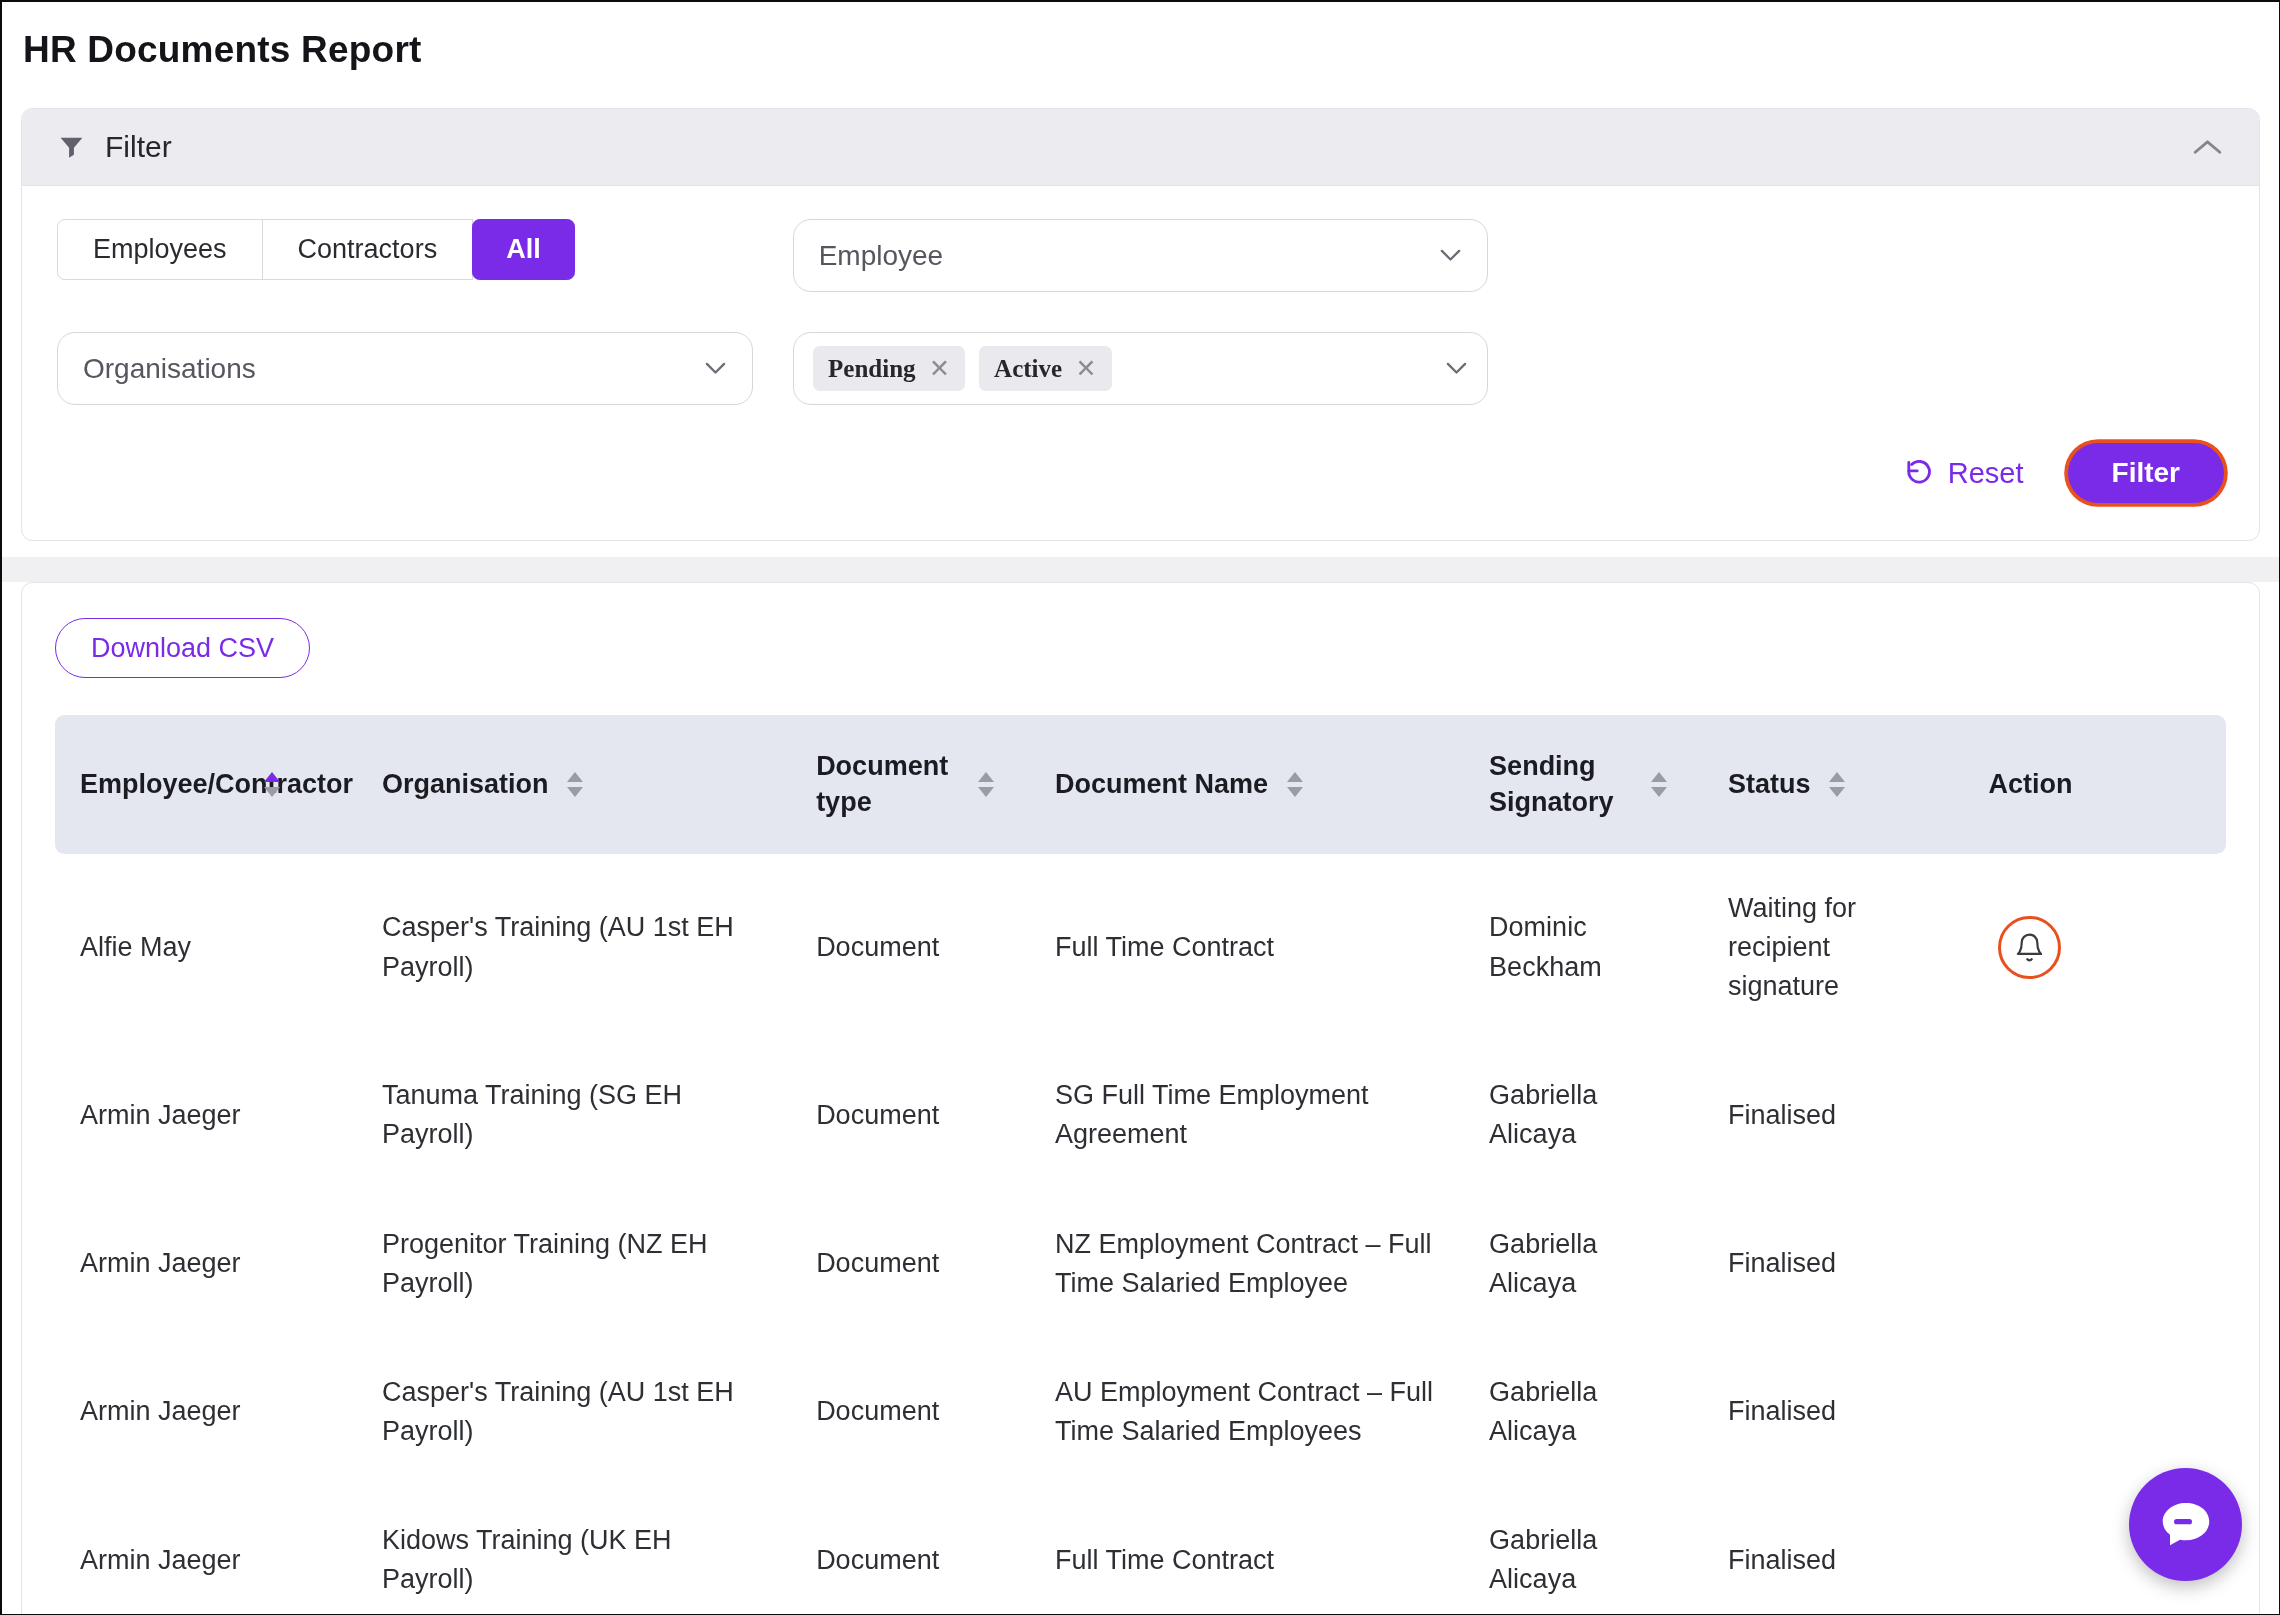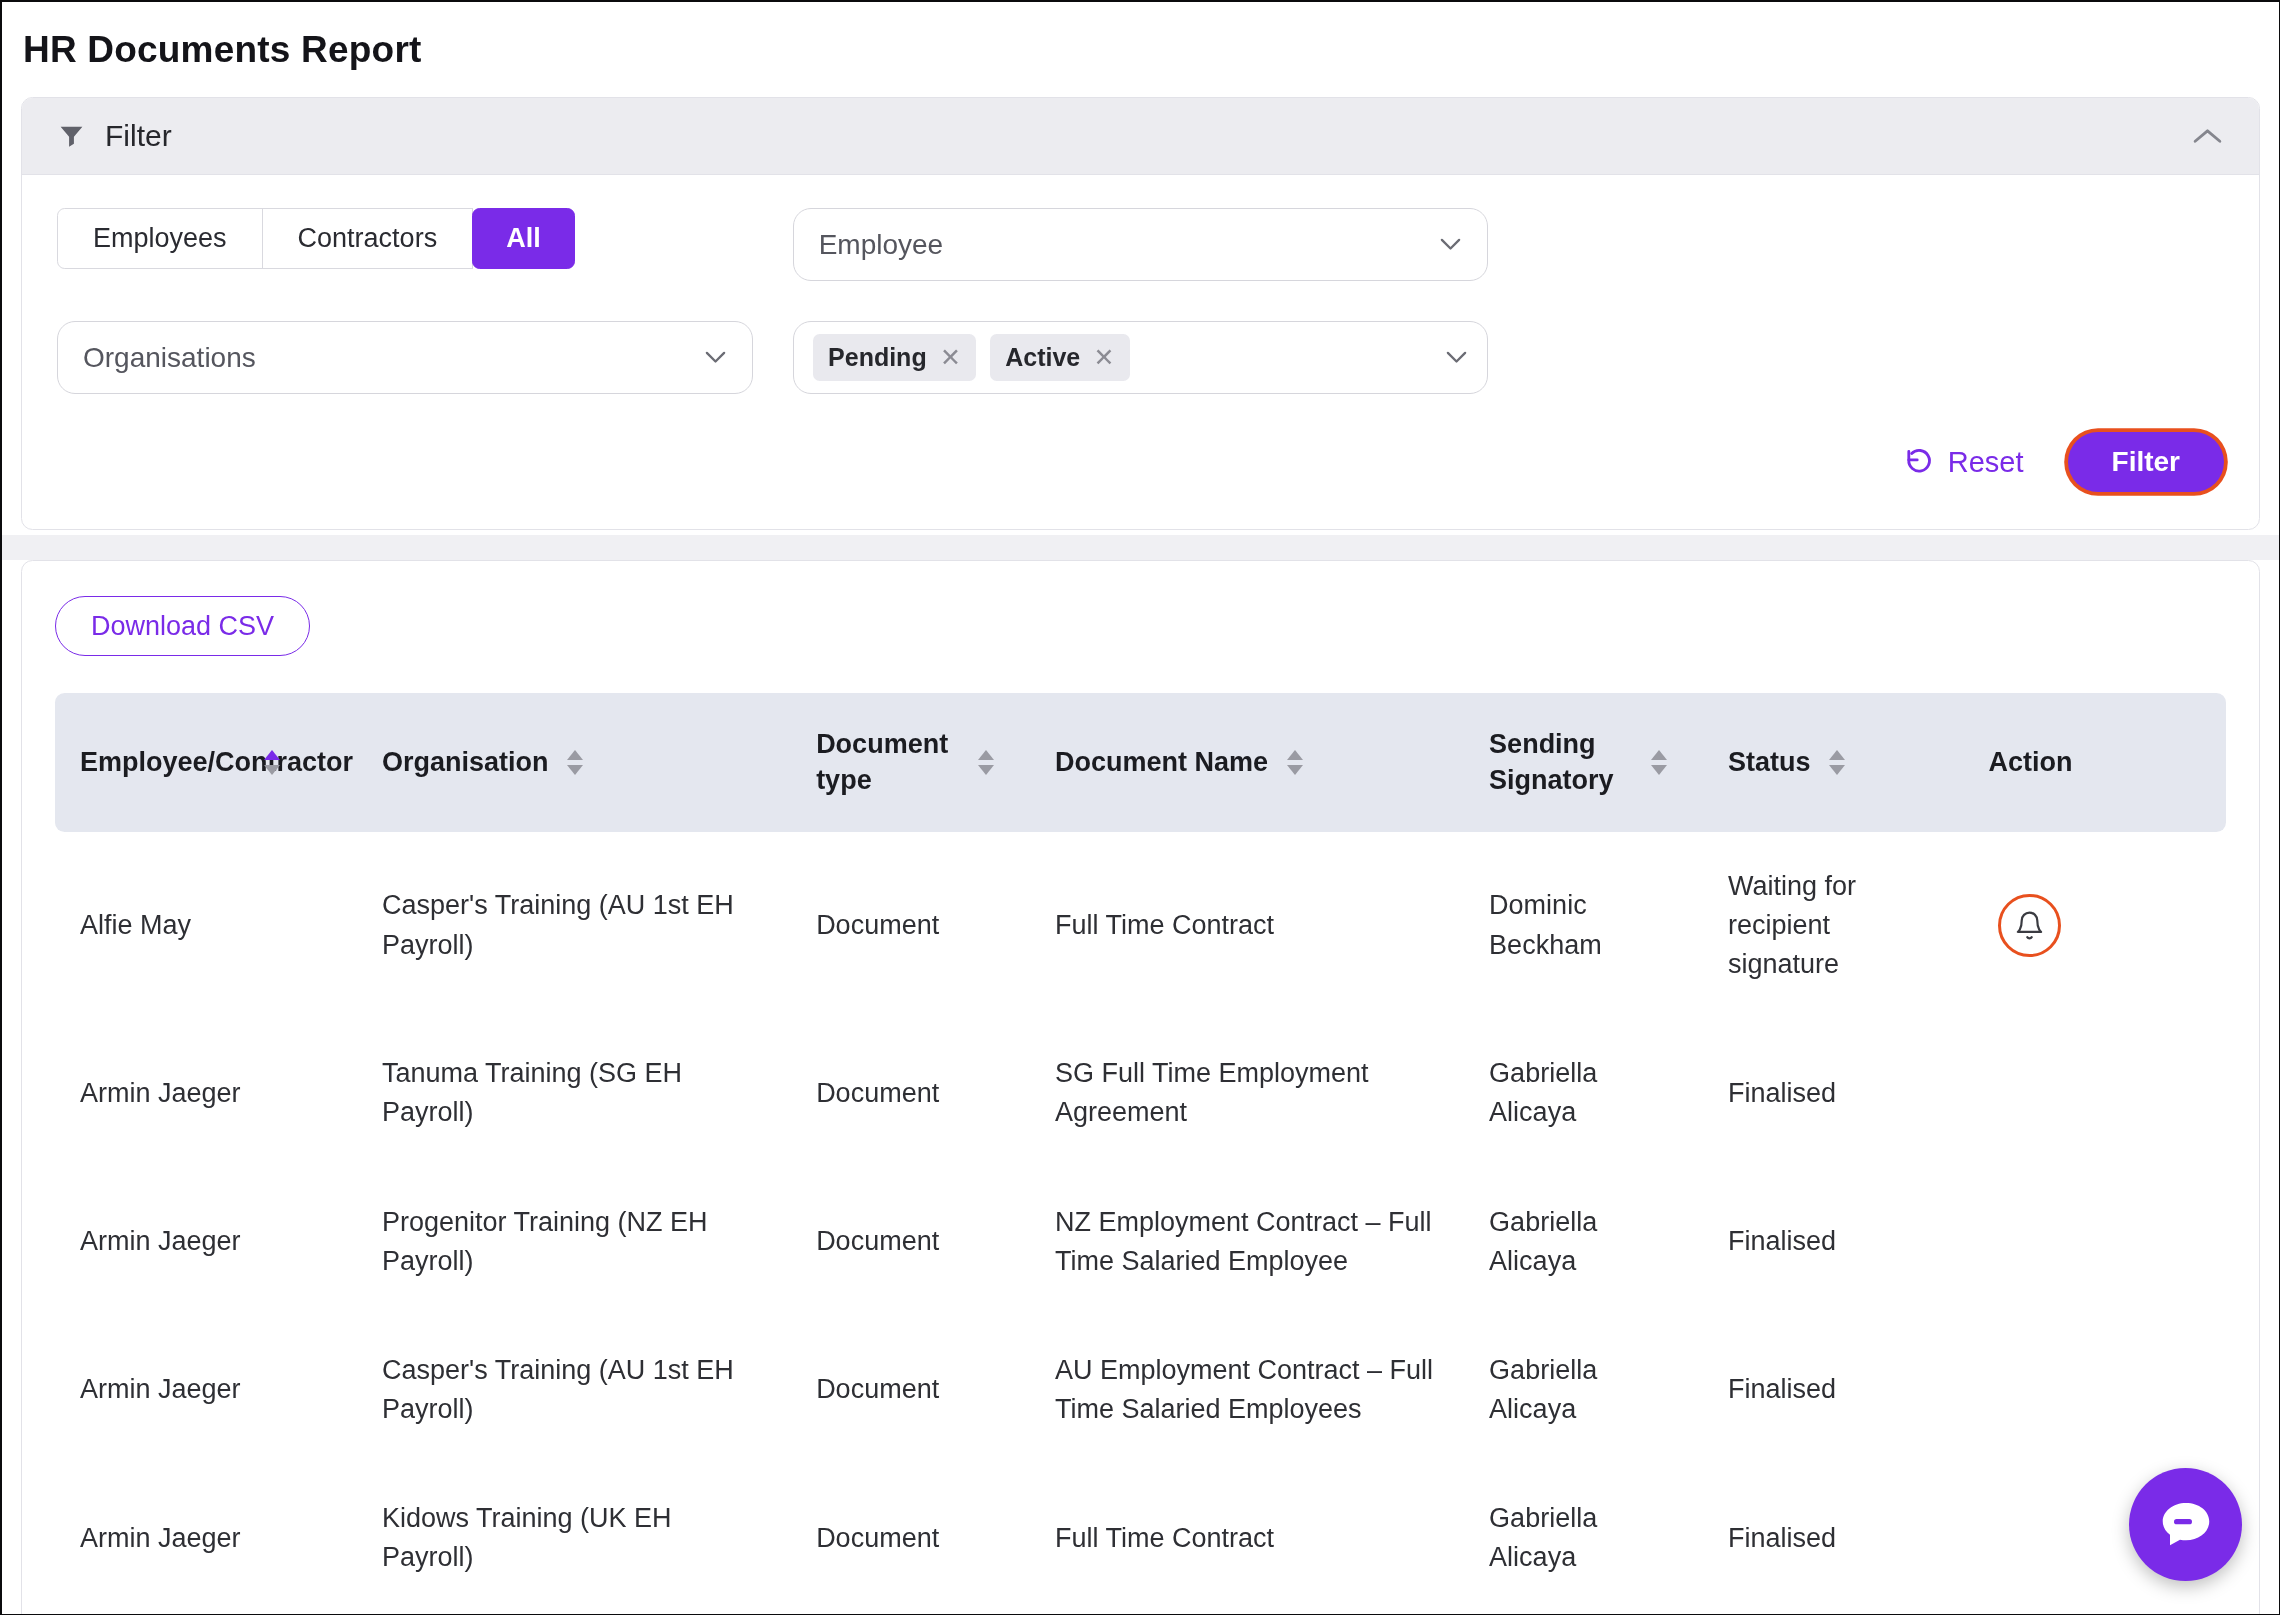--- a/index.html
+++ b/index.html
@@ -13,21 +13,21 @@
     overflow: hidden;
     position: relative;
   }
 
   
   .title-bar { padding: 27px 21px 21px; }
   .page-title { font-size: 37px; font-weight: 700; color: #141419; letter-spacing: 0.2px; }
 
   
   .filter-card {
-    margin: 5px 19px;
+    margin: 16px 19px;
     border: 1px solid #e2e2e8;
     border-radius: 11.5px;
     background: #fff;
     overflow: hidden;
   }
   .filter-head {
     display: flex; align-items: center;
     background: #ececf0;
     padding: 0 35px;
     height: 77px;
@@ -69,21 +69,21 @@
   .select .ph { font-size: 28px; color: #55565e; }
   .select .ph.dark { color: #44454c; }
   .select .chev { margin-left: auto; display: flex; }
 
   .multiselect { padding: 0 19px; }
   .tag {
     display: inline-flex; align-items: center;
     background: #e9e9ee; border-radius: 6.7px;
     padding: 8.6px 15.4px; margin-right: 13.4px;
   }
-  .tag .tag-label { font-size: 25px; font-weight: 700; color: #26272c; }
+  .tag .tag-label { font-size: 25px; font-weight: 700; color: #26272c; font-family: Liberation Serif, serif; }
   .tag .tag-x {
     margin-left: 13.4px; font-size: 25px; color: #8b8b93;
     line-height: 1; cursor: pointer;
   }
 
   .filter-actions {
     margin-top: 38px;
     display: flex; justify-content: flex-end; align-items: center; gap: 44px;
   }
   .reset-btn {

